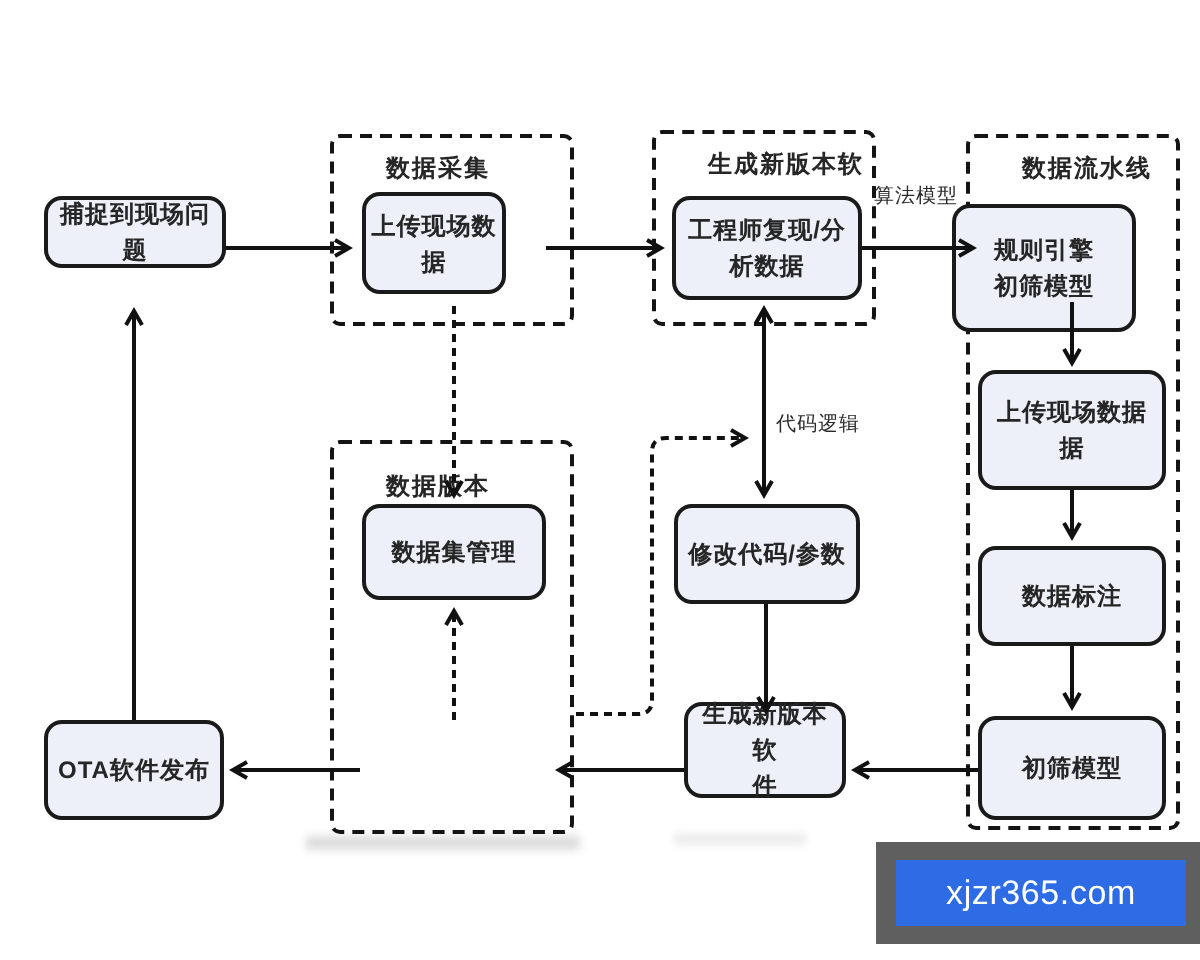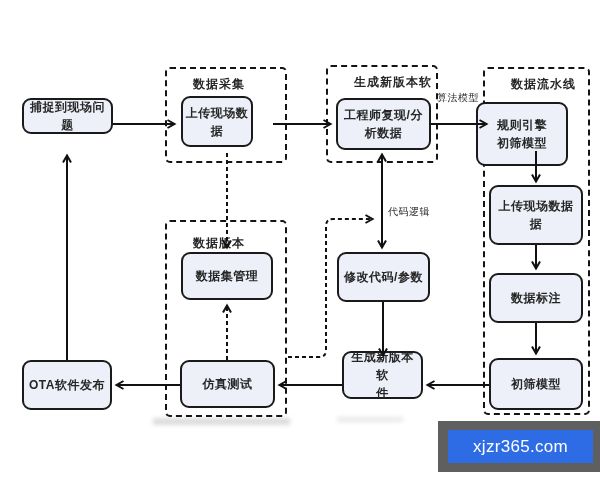--- a/index.html
+++ b/index.html
@@ -62,21 +62,20 @@
 析数据</div>
   <div class="node" style="left:476px;top:102px;width:92px;height:64px">规则引擎
 初筛模型</div>
   <div class="node" style="left:489px;top:185px;width:94px;height:60px">上传现场数据
 据</div>
   <div class="node" style="left:489px;top:273px;width:94px;height:50px">数据标注</div>
   <div class="node" style="left:489px;top:358px;width:94px;height:52px">初筛模型</div>
   <div class="node" style="left:181px;top:252px;width:92px;height:48px">数据集管理</div>
   <div class="node" style="left:337px;top:252px;width:93px;height:50px">修改代码/参数</div>
   <div class="node" style="left:22px;top:360px;width:90px;height:50px">OTA软件发布</div>
-  <div class="node" style="left:180px;top:360px;width:95px;height:48px">仿真测试</div>
   <div class="node" style="left:342px;top:351px;width:81px;height:48px">生成新版本软
 件</div>
 
   <span class="edge-label" style="left:437px;top:91px">算法模型</span>
   <span class="edge-label" style="left:388px;top:205px">代码逻辑</span>
 
   <svg class="wires" width="600" height="480" viewBox="0 0 600 480">
     <defs>
       <marker id="ah" viewBox="0 0 12 12" markerWidth="12" markerHeight="12" refX="9" refY="6" orient="auto-start-reverse" markerUnits="userSpaceOnUse">
         <path d="M2.5,2 L9.5,6 L2.5,10" fill="none" stroke="#111111" stroke-width="2"></path>

